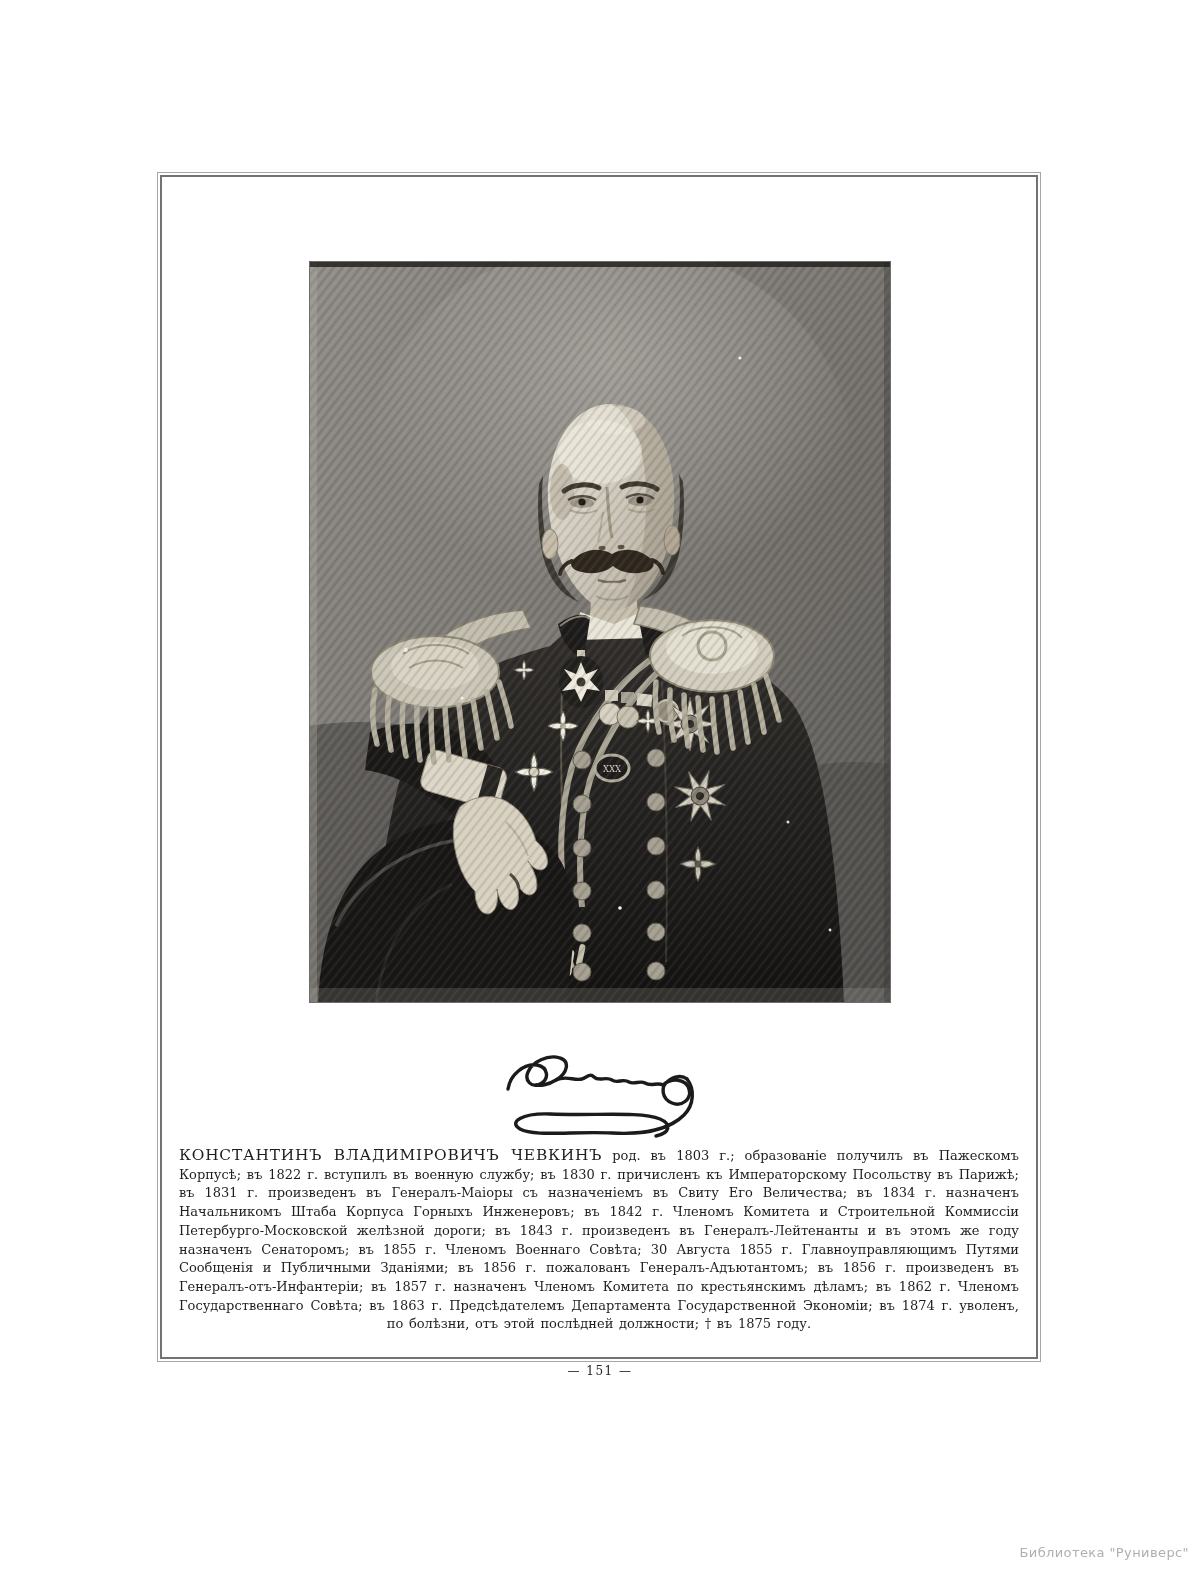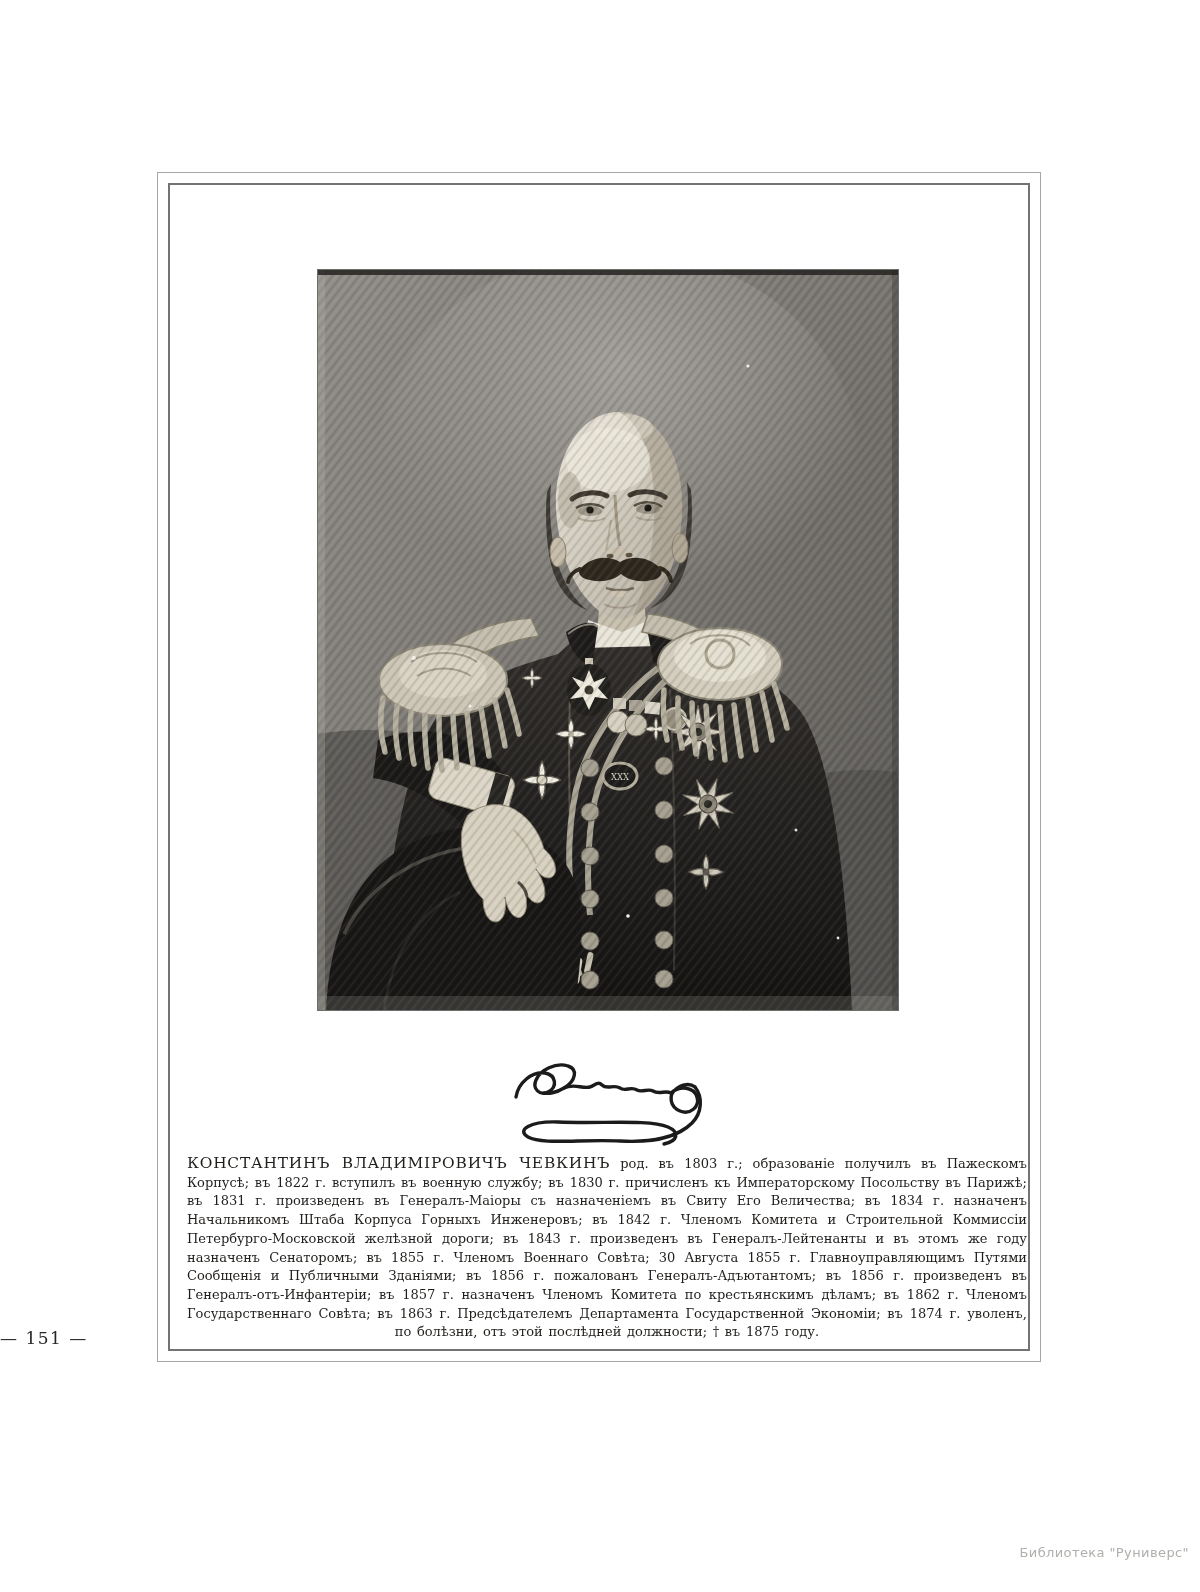--- a/index.html
+++ b/index.html
@@ -2,42 +2,42 @@
 <html><head>
 <meta charset="utf-8">
 <style>
   html,body { margin:0; padding:0; background:#ffffff; }
   .page {
     position:relative; width:1200px; height:1592px; background:#ffffff;
     font-family:"DejaVu Serif", serif; overflow:hidden;
   }
   .frame-outer {
     position:absolute; left:157px; top:172px; width:884px; height:1190px;
-    border:1px solid #a6a6a6; padding:10px; box-sizing:border-box;
+    border:1px solid #a6a6a6; padding:2px; box-sizing:border-box;
   }
   .frame-inner {
     position:relative; width:100%; height:100%;
     border:2px solid #737373; box-sizing:border-box;
   }
   .portrait {
     position:absolute; left:147px; top:84px; width:580px; height:740px;
     margin:0; border:1px solid #6d6d6d; box-sizing:content-box; line-height:0;
   }
   .signature {
     position:absolute; left:332px; top:862px; width:205px; height:100px; line-height:0;
   }
   .bio {
     position:absolute; left:17px; top:969px; width:840px; margin:0;
     font-size:13px; line-height:18.7px; color:#201e1b;
     text-align:justify; text-align-last:center; word-spacing:1.5px;
   }
   .bio-name { font-size:15.4px; letter-spacing:0.8px; white-space:nowrap; }
   .page-number {
-    position:absolute; top:1328px; left:0; width:100%; 
-    font-size:17px; letter-spacing:1.5px; color:#262524;
+    position:absolute; top:1364px; left:0; width:100%; text-align:center;
+    font-size:12px; letter-spacing:1.5px; color:#262524;
   }
   .watermark {
     position:absolute; top:1545px; right:11px;
     font-family:"DejaVu Sans", sans-serif; font-size:13px; letter-spacing:0.4px;
     color:#b1afac;
   }
 </style>
 </head>
 <body>
 

